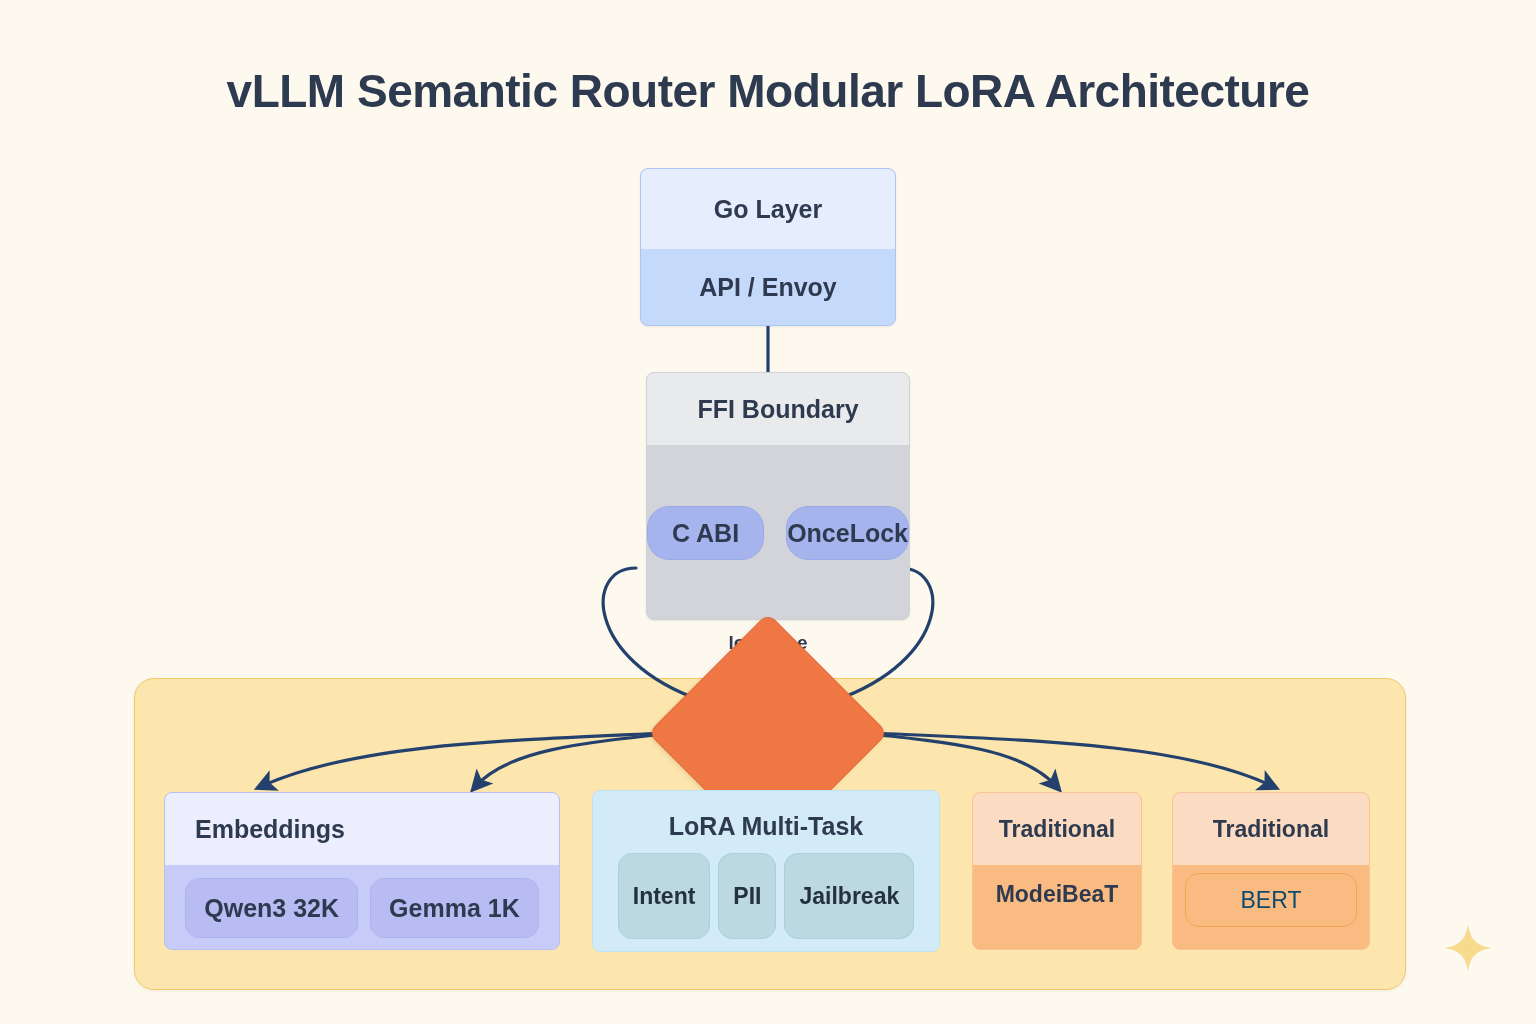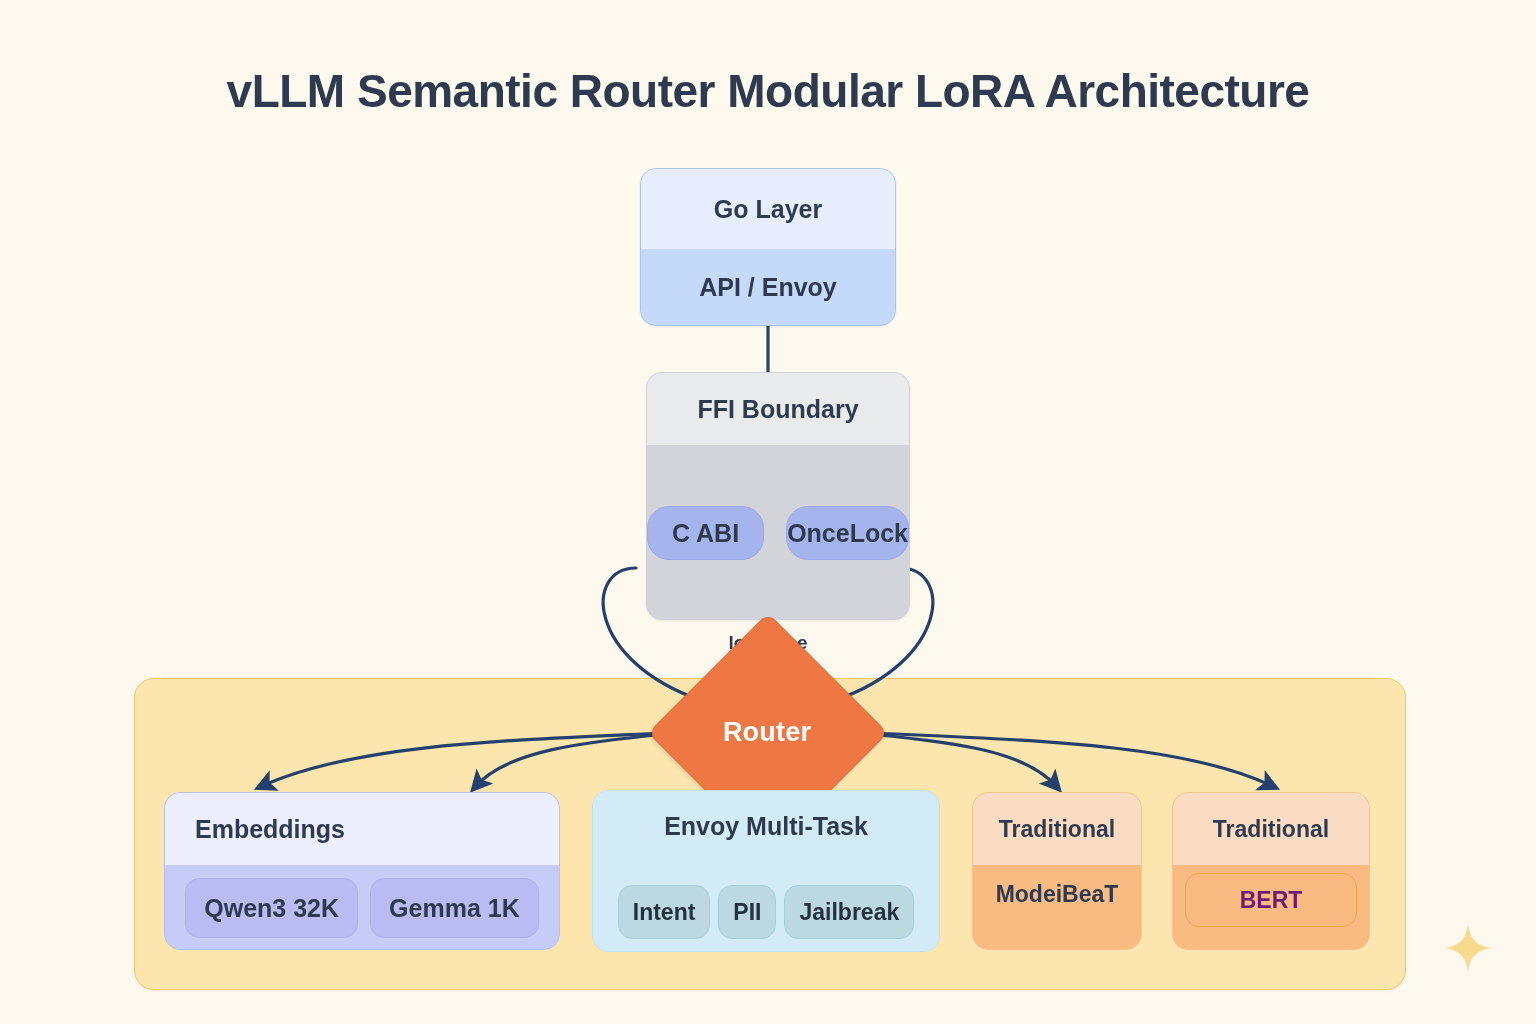--- a/index.html
+++ b/index.html
@@ -38,21 +38,21 @@
     position: absolute;
     left: 0; top: 0;
     width: 1536px;
     height: 1024px;
     pointer-events: none;
   }
 
   
   .card {
     position: absolute;
-    border-radius: 16px;
+    border-radius: 8px;
     overflow: hidden;
     box-sizing: border-box;
   }
   .card > .card-head {
     width: 100%;
     box-sizing: border-box;
     display: flex;
     align-items: center;
     justify-content: center;
     font-weight: 700;
@@ -222,21 +222,21 @@
     background: #bcd8e0;
     border: 1.5px solid #a5cfe4;
     border-radius: 14px;
     color: #24323f;
     font-weight: 700;
     font-size: 23px;
     display: flex;
     align-items: center;
     justify-content: center;
     height: 52px;
-    padding: 0 14px;
+    padding: 16px 14px;
   }
 
   #trad1 {
     left: 972px; top: 792px;
     width: 170px; height: 158px;
     border: 1.5px solid #f8c493;
     background: #f9bb81;
   }
   #trad1 .card-head {
     height: 72px;
@@ -267,22 +267,22 @@
   #trad2 .card-body {
     height: 86px;
     background: #f9bb81;
     align-items: flex-start;
     padding-top: 8px;
   }
   .pill-orange {
     background: #f9bb81;
     border: 1.5px solid #f0a54f;
     border-radius: 14px;
-    color: #701a75;
-    font-weight: 700;
+    color: #0c4a6e;
+    font-weight: 400;
     font-size: 23px;
     display: flex;
     align-items: center;
     justify-content: center;
     height: 52px;
     width: 170px;
   }
 
   
   #sparkle {
@@ -338,32 +338,31 @@
     <div class="card-head">FFI Boundary</div>
     <div class="card-body">
       <div class="pill-blue" id="pill-cabi">C ABI</div>
       <div class="pill-blue" id="pill-oncelock">OnceLock</div>
     </div>
   </div>
 
   <div id="lock-free-label">lock-free</div>
 
   <div id="router"></div>
-  <div id="router-label">Router</div>
 
   <div class="card" id="embeddings">
     <div class="card-head">Embeddings</div>
     <div class="card-body">
       <div class="pill-lav">Qwen3 32K</div>
       <div class="pill-lav">Gemma 1K</div>
     </div>
   </div>
 
   <div class="card" id="lora">
-    <div class="card-head">Envoy Multi-Task</div>
+    <div class="card-head">LoRA Multi-Task</div>
     <div class="card-body">
       <div class="pill-teal">Intent</div>
       <div class="pill-teal">PII</div>
       <div class="pill-teal">Jailbreak</div>
     </div>
   </div>
 
   <div class="card" id="trad1">
     <div class="card-head">Traditional</div>
     <div class="card-body">ModeiBeaT</div>

